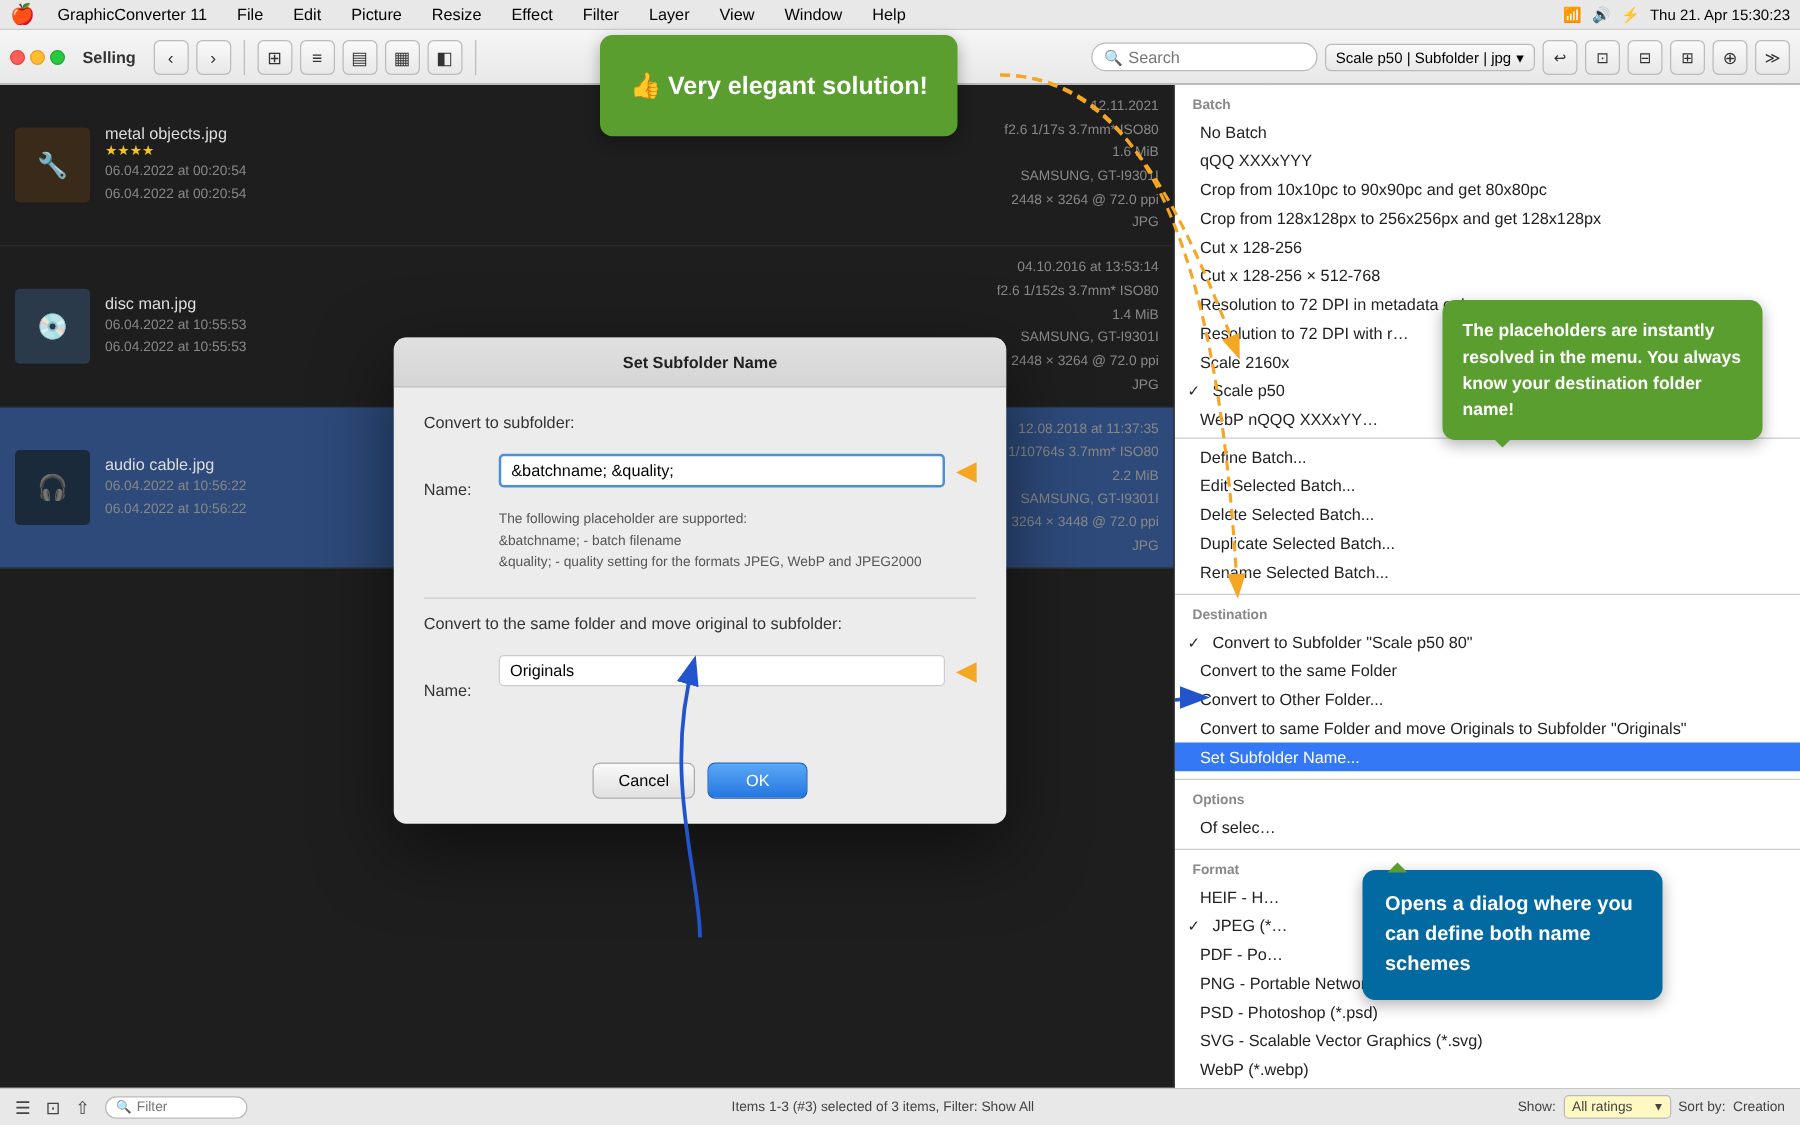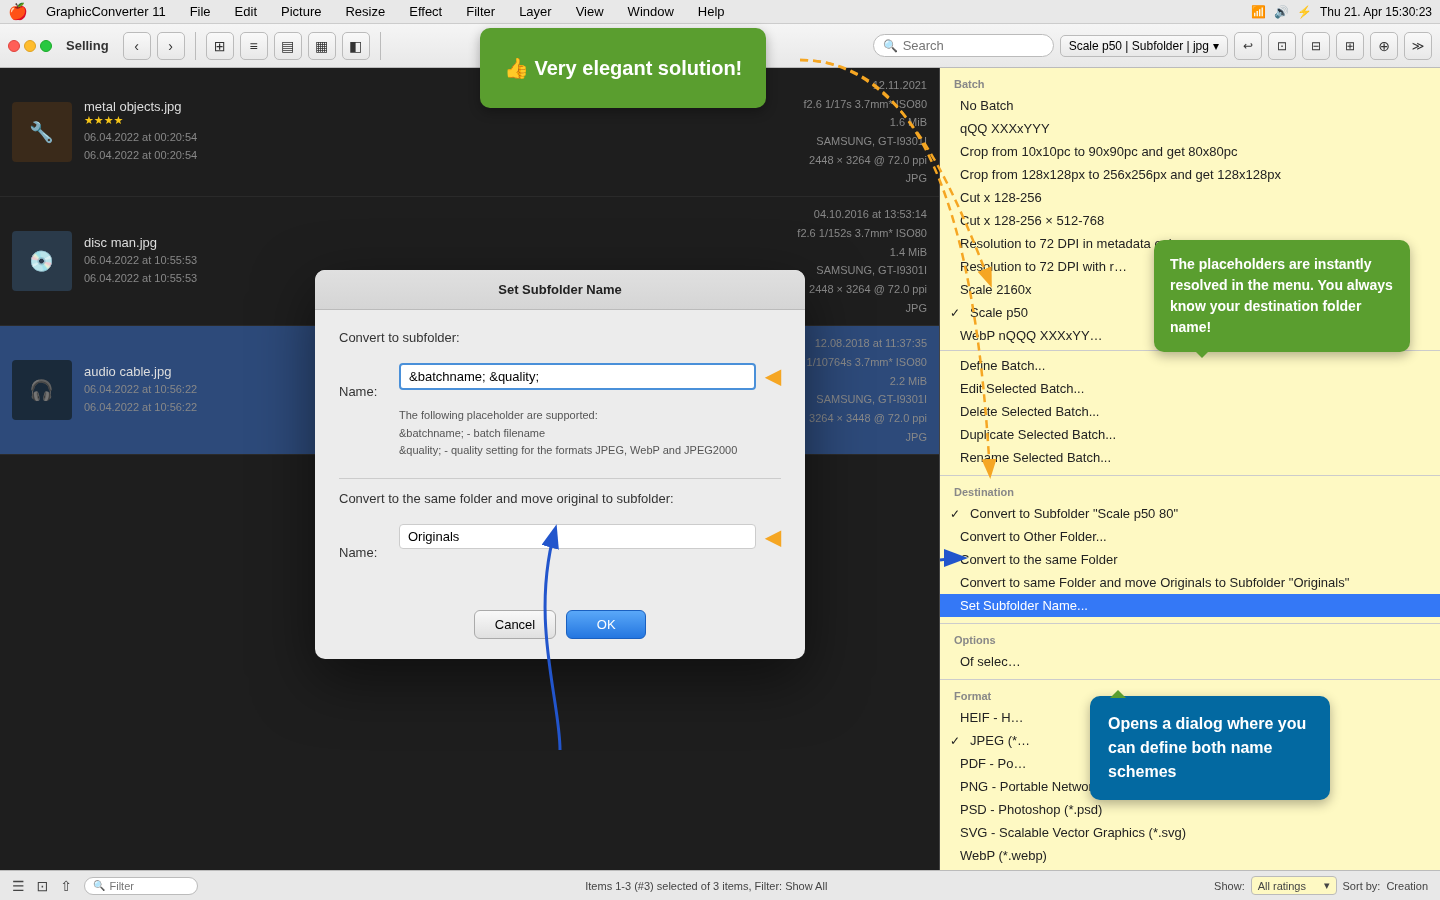--- a/index.html
+++ b/index.html
@@ -114,21 +114,21 @@
     }
     .file-info { flex: 1; }
     .file-name { font-size: 13px; font-weight: 500; color: #ddd; }
     .file-meta { font-size: 11px; color: #888; margin-top: 2px; line-height: 1.6; }
     .file-stars { color: #f5c518; font-size: 11px; }
     .file-right { text-align: right; font-size: 11px; color: #888; line-height: 1.7; }
 
     
     .right-panel {
       width: 500px;
-      background: #fef9c3;
+      background: #ffffff;
       overflow-y: auto;
       font-size: 13px;
     }
     .panel-section {
       border-bottom: 1px solid #ccc;
       padding: 6px 0;
     }
     .panel-section-title {
       font-size: 11px;
       font-weight: 600;
@@ -457,22 +457,22 @@
       <div class="menu-item">Define Batch...</div>
       <div class="menu-item">Edit Selected Batch...</div>
       <div class="menu-item">Delete Selected Batch...</div>
       <div class="menu-item">Duplicate Selected Batch...</div>
       <div class="menu-item">Rename Selected Batch...</div>
     </div>
 
     <div class="panel-section">
       <div class="panel-section-title">Destination</div>
       <div class="menu-item checked">Convert to Subfolder "Scale p50 80"</div>
+      <div class="menu-item">Convert to the same Folder</div>
       <div class="menu-item">Convert to Other Folder...</div>
-      <div class="menu-item">Convert to the same Folder</div>
       <div class="menu-item">Convert to same Folder and move Originals to Subfolder "Originals"</div>
       <div class="menu-item highlighted">Set Subfolder Name...</div>
     </div>
 
     <div class="panel-section">
       <div class="panel-section-title">Options</div>
       <div class="menu-item">Of selec…</div>
     </div>
 
     <div class="panel-section">

